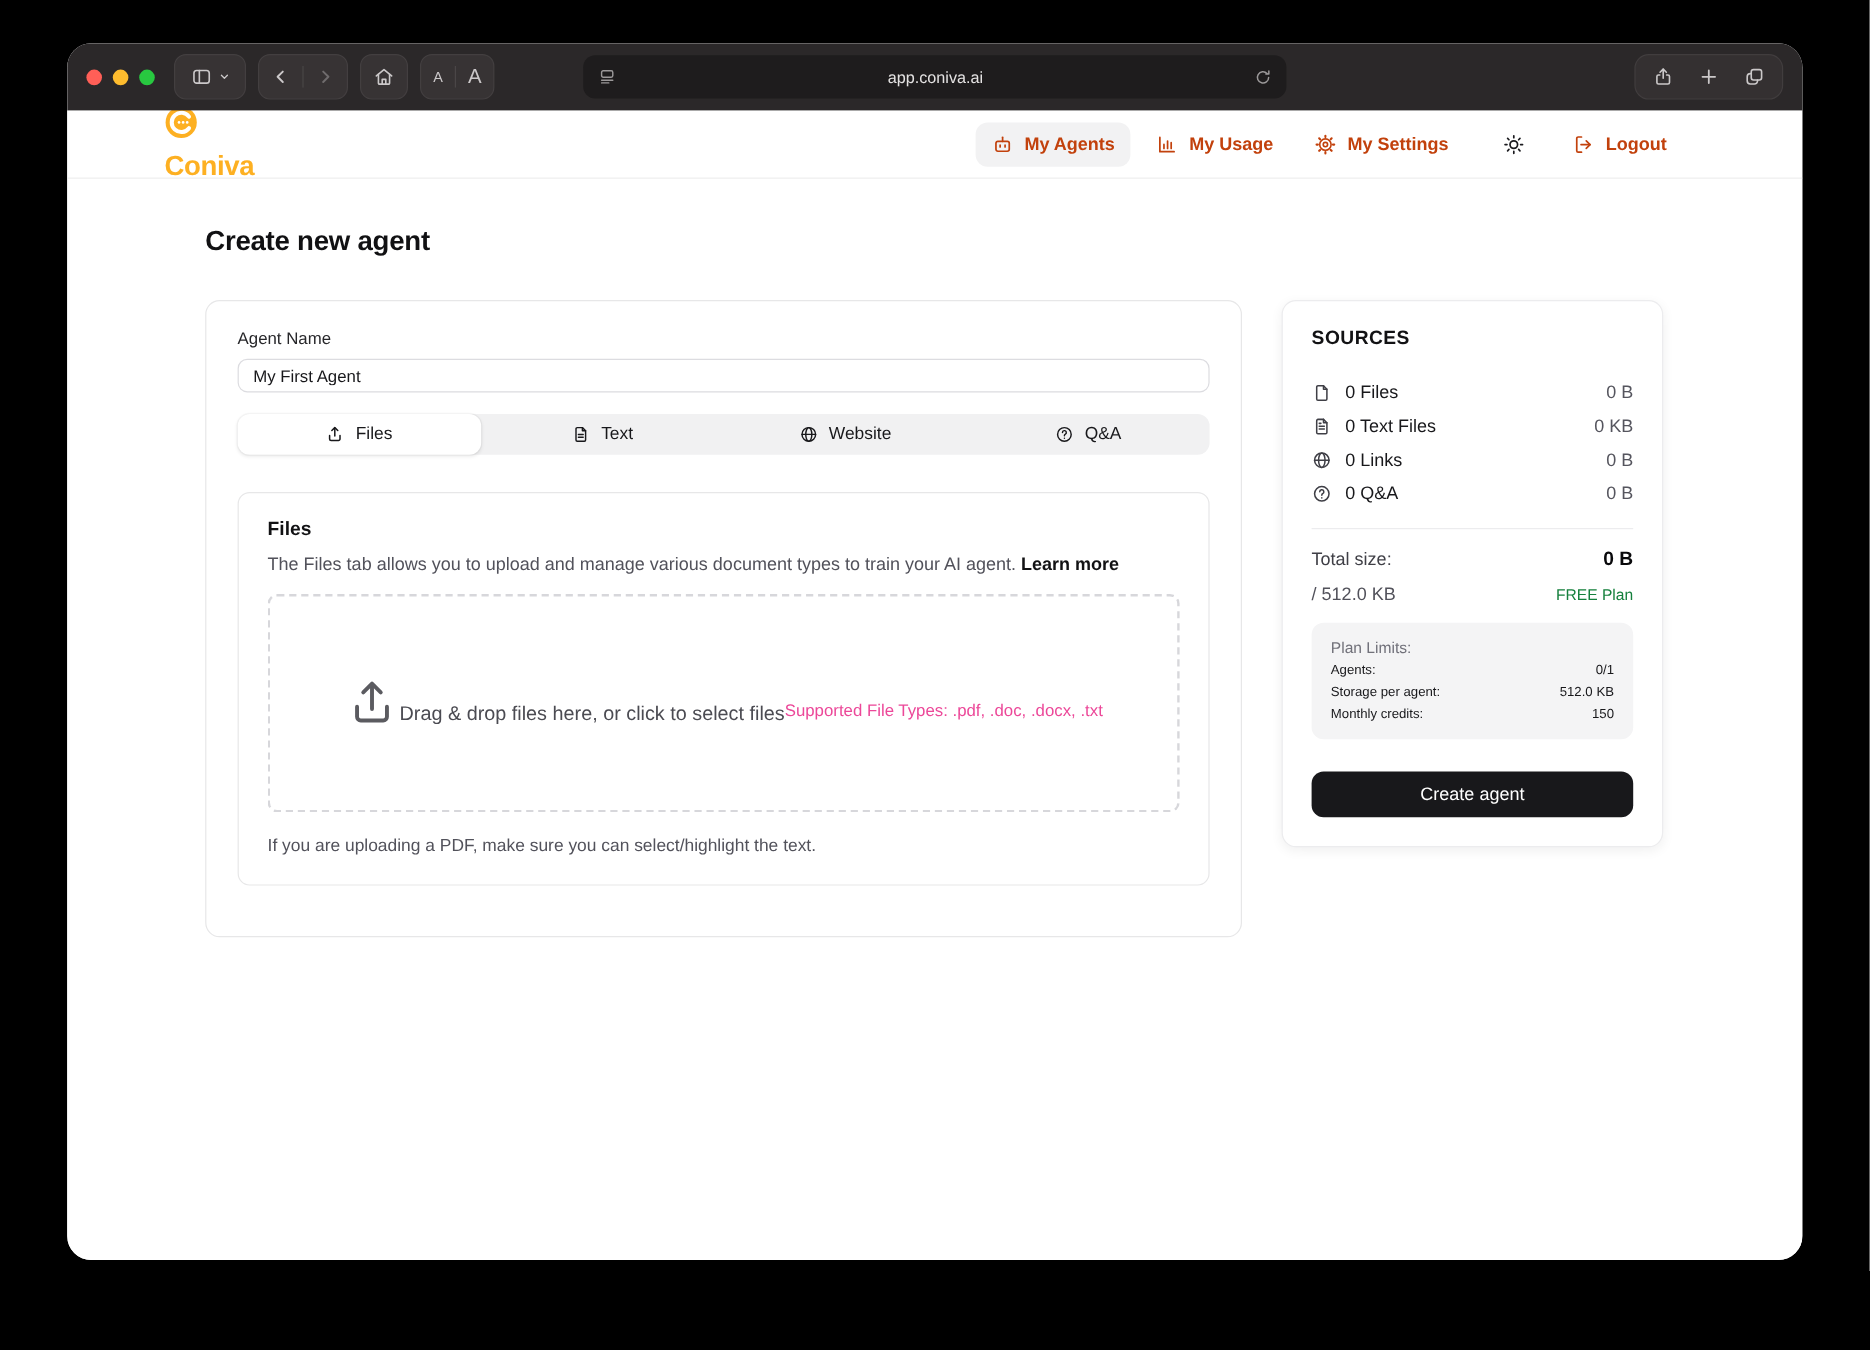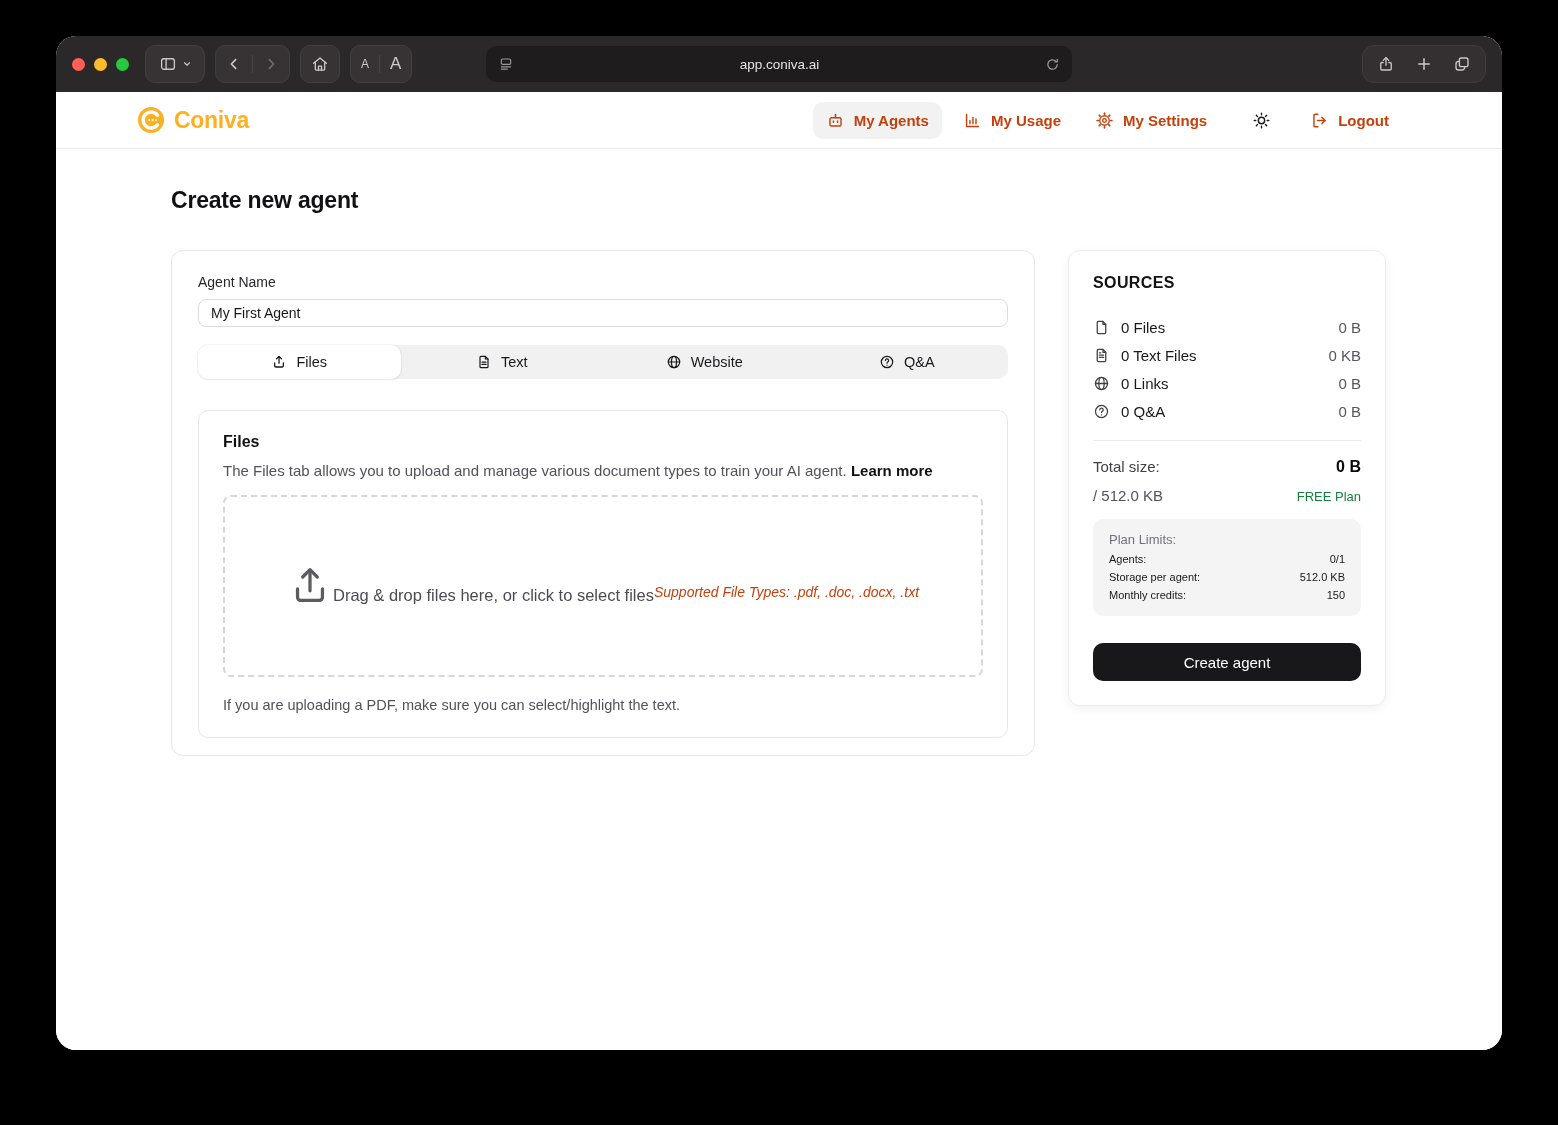--- a/index.html
+++ b/index.html
@@ -36,36 +36,36 @@
   .right-group{
     margin-left:auto;height:36px;background:#343031;border:1px solid #413d3e;border-radius:12px;
     display:flex;align-items:center;padding:0 6px;gap:4px;
   }
   .rg-btn{width:34px;height:32px;display:flex;align-items:center;justify-content:center;color:#cbc8c9;}
   
   .appheader{
     height:56px;flex:0 0 auto;background:#fff;border-bottom:1px solid #ececec;
     display:flex;align-items:center;padding:0 100px 0 81px;
   }
-  .brand{display:flex;align-items:flex-end;gap:9px;}
+  .brand{display:flex;align-items:flex-start;gap:9px;flex-direction:column;}
   .brand-name{font-size:23px;font-weight:800;color:var(--accent,#FDB022);letter-spacing:-0.3px;}
   .nav{margin-left:auto;display:flex;align-items:center;gap:8px;}
   .nav-item{
     display:flex;align-items:center;gap:9px;padding:9px 13px;border-radius:10px;
     font-size:15px;font-weight:600;color:#c2410c;cursor:pointer;
   }
   .nav-item.active{background:#f2f2f3;}
   .icon-btn{padding:9px 10px;border-radius:10px;display:flex;align-items:center;color:#1b1b1f;}
   
   .main{flex:1;background:#fff;padding:38px 116px 0 115px;box-sizing:border-box;}
   .page-title{font-size:23px;font-weight:700;color:#111113;margin:0;letter-spacing:-0.2px;}
   .content{display:flex;gap:33px;margin-top:36px;align-items:flex-start;}
   .maincard{
     width:864px;border:1px solid #e7e7e8;border-radius:12px;
-    padding:23px 26px 17px;box-sizing:border-box;background:#fff;
+    padding:23px 26px 42px;box-sizing:border-box;background:#fff;
   }
   .field-label{font-size:14px;color:#27272a;display:block;margin-bottom:9px;}
   .text-input{
     width:100%;height:28px;border:1px solid #dcdce0;border-radius:8px;padding:0 12px;
     font-size:14px;color:#18181b;box-sizing:border-box;outline:none;background:#fff;
     font-family:"Liberation Sans",sans-serif;
   }
   .tabs{margin-top:18px;background:#f1f1f2;border-radius:10px;display:flex;height:34px;}
   .tab{
     flex:1;display:flex;align-items:center;justify-content:center;gap:9px;
@@ -75,21 +75,21 @@
   .panel{margin-top:31px;border:1px solid #e7e7e8;border-radius:10px;padding:22px 24px 24px;}
   .panel-title{font-size:16px;font-weight:700;color:#121214;margin:0 0 9px;}
   .panel-desc{font-size:15px;color:#52525b;margin:0;line-height:1.4;}
   .learn-more{color:#121214;font-weight:600;cursor:pointer;}
   .dropzone{
     margin-top:14px;border:2px dashed #d7d7db;border-radius:8px;height:182px;
     display:flex;flex-direction:row;align-items:center;justify-content:center;
     box-sizing:border-box;cursor:pointer;
   }
   .dz-main{font-size:16.5px;color:#4b4b52;margin-top:18px;}
-  .dz-sub{font-size:14px;color:#c2410c;margin-top:12px;font-style:italic;}
+  .dz-sub{font-size:14px;color:#ec4899;margin-top:12px;}
   .pdf-note{margin-top:20px;font-size:14.5px;color:#52525b;}
   
   .sourcescard{
     width:318px;border:1px solid #ececee;border-radius:12px;background:#fff;
     padding:23px 24px 24px;box-sizing:border-box;box-shadow:0 3px 10px rgba(0,0,0,.06);
   }
   .sources-title{font-size:16px;font-weight:700;color:#121214;margin:0 0 21px;letter-spacing:.4px;}
   .srow{display:flex;align-items:center;gap:11px;height:28px;font-size:15px;color:#18181b;}
   .srow .sval{margin-left:auto;color:#55555e;}
   .s-divider{border:none;border-top:1px solid #ececee;margin:15px 0 17px;}

